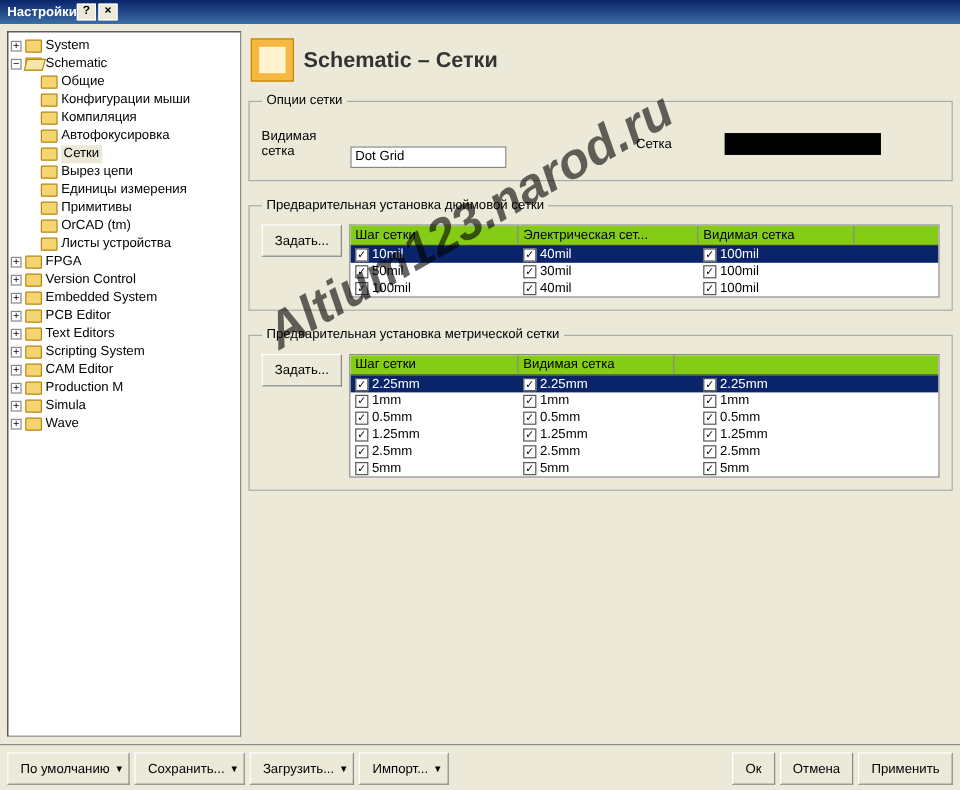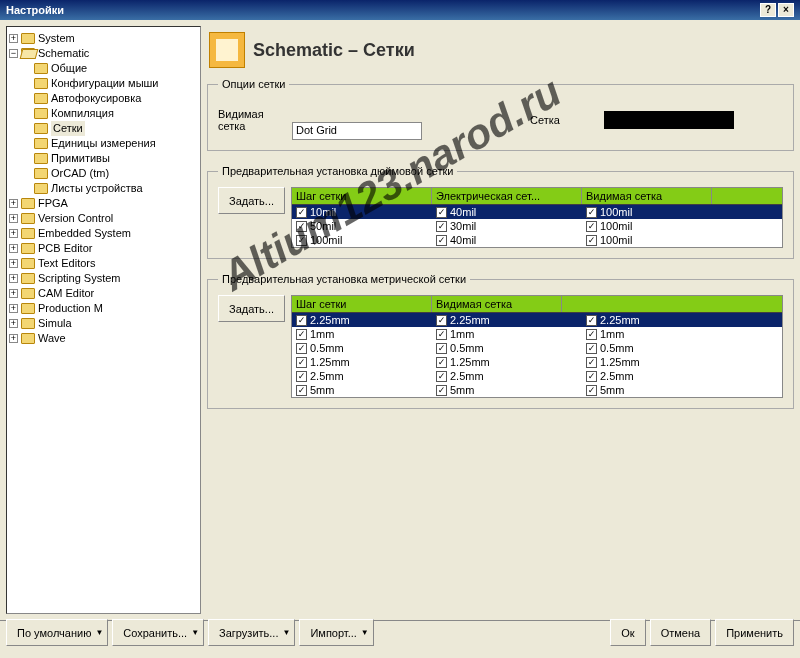--- a/index.html
+++ b/index.html
@@ -11,21 +11,21 @@
   width: 800px;
   height: 658px;
   overflow: hidden;
 }
 .titlebar {
   background: linear-gradient(to bottom, #0a246a, #3a6ea5);
   color: #fff;
   font-weight: bold;
   padding: 3px 6px;
   display: flex;
-  justify-content: space-between;
+  justify-content: flex-start;
   align-items: center;
   height: 20px;
 }
 .titlebar-btns { display: flex; gap: 2px; }
 .titlebar-btn {
   width: 16px; height: 14px;
   background: #ece9d8;
   border: 1px solid #fff;
   font-size: 10px;
   line-height: 12px;
@@ -185,21 +185,20 @@
   font-size: 9px;
   color: #000;
   line-height: 9px;
 }
 .bottom-btns {
   display: flex;
   padding: 6px;
   border-top: 1px solid #888;
   gap: 4px;
   height: 32px;
-  align-items: flex-end;
 }
 .spacer { flex: 1; }
 .watermark {
   position: absolute;
   left: 200px; top: 160px;
   font-size: 42px;
   font-weight: bold;
   font-style: italic;
   color: rgba(0,0,0,0.6);
   transform: rotate(-30deg);
@@ -237,31 +236,36 @@
           <span class="tree-label">Общие</span>
         </div>
         <div class="tree-node">
           <span class="tree-noexp"></span>
           <span class="folder-icon"></span>
           <span class="tree-label">Конфигурации мыши</span>
         </div>
         <div class="tree-node">
           <span class="tree-noexp"></span>
           <span class="folder-icon"></span>
+          <span class="tree-label">Компиляция</span>
+        </div>
+        <div class="tree-node">
+          <span class="tree-noexp"></span>
+          <span class="folder-icon"></span>
           <span class="tree-label">Автофокусировка</span>
         </div>
         <div class="tree-node">
           <span class="tree-noexp"></span>
           <span class="folder-icon"></span>
-          <span class="tree-label">Компиляция</span>
-        </div>
-        <div class="tree-node">
-          <span class="tree-noexp"></span>
-          <span class="folder-icon"></span>
           <span class="tree-label sel">Сетки</span>
+        </div>
+        <div class="tree-node">
+          <span class="tree-noexp"></span>
+          <span class="folder-icon"></span>
+          <span class="tree-label">Вырез цепи</span>
         </div>
         <div class="tree-node">
           <span class="tree-noexp"></span>
           <span class="folder-icon"></span>
           <span class="tree-label">Единицы измерения</span>
         </div>
         <div class="tree-node">
           <span class="tree-noexp"></span>
           <span class="folder-icon"></span>
           <span class="tree-label">Примитивы</span>

